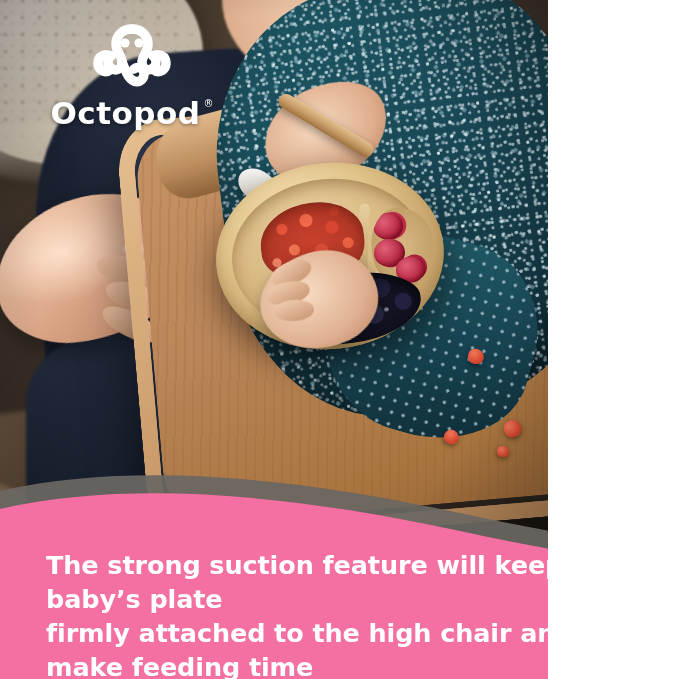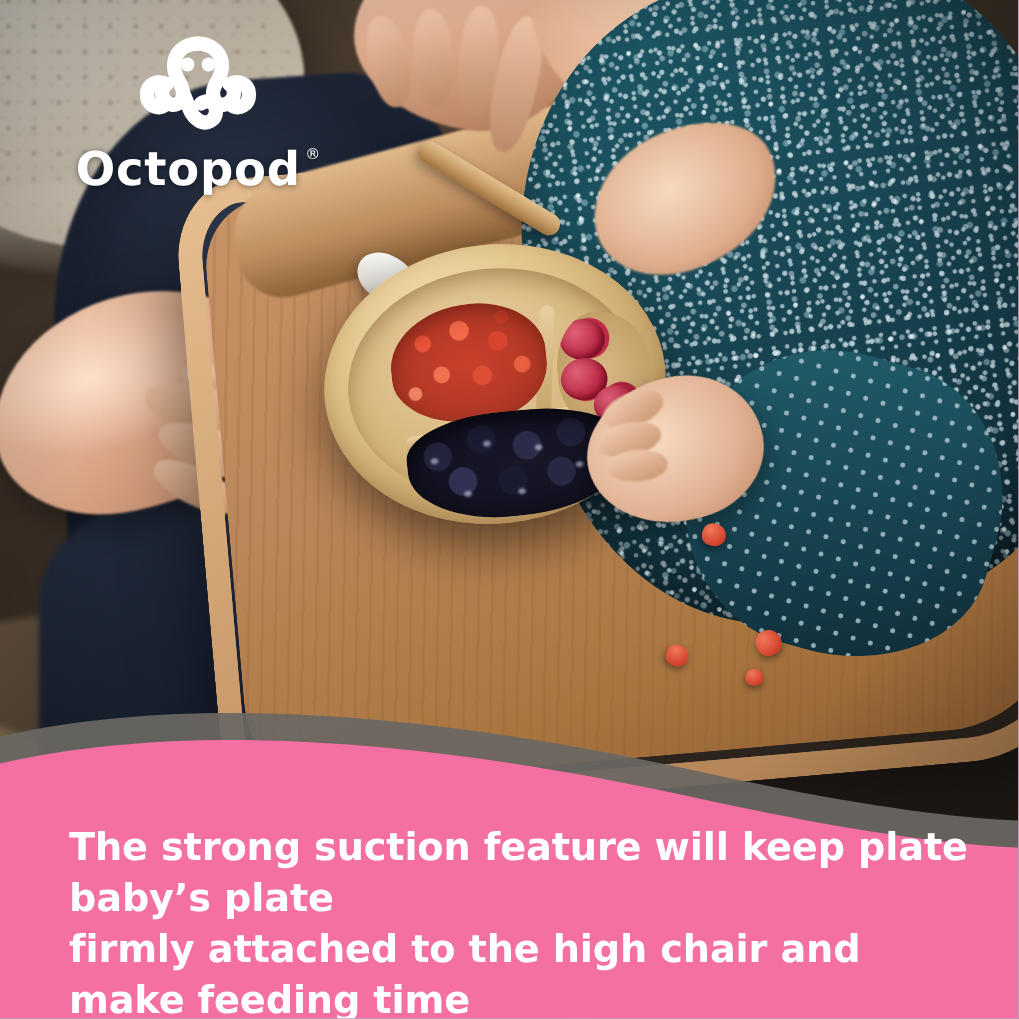--- a/index.html
+++ b/index.html
@@ -6,24 +6,24 @@
     margin: 0;
     padding: 0;
     background: #ffffff;
   }
   body {
     font-family: "Liberation Sans", sans-serif;
   }
 
   #ad-card {
     position: relative;
-    width: 679px;
+    width: 548px;
     height: 679px;
     overflow: hidden;
-    background: #d946ef;
+    background: #1d4ed8;
   }
 
   
   .photo {
     position: absolute;
     inset: 0;
     overflow: hidden;
     background: #30261f;
   }
 

